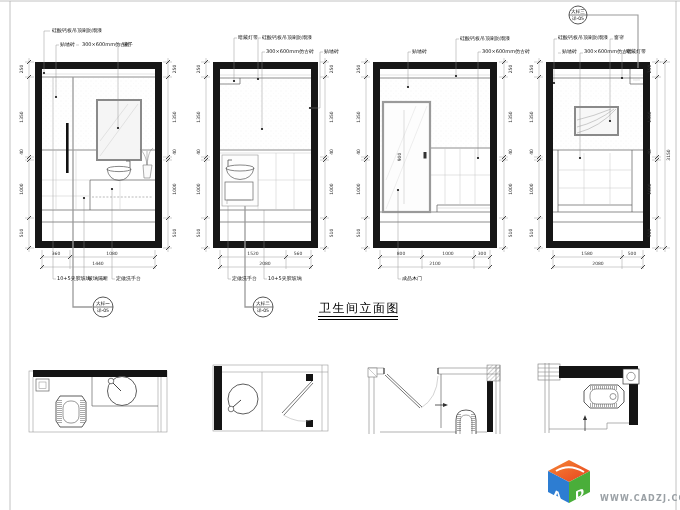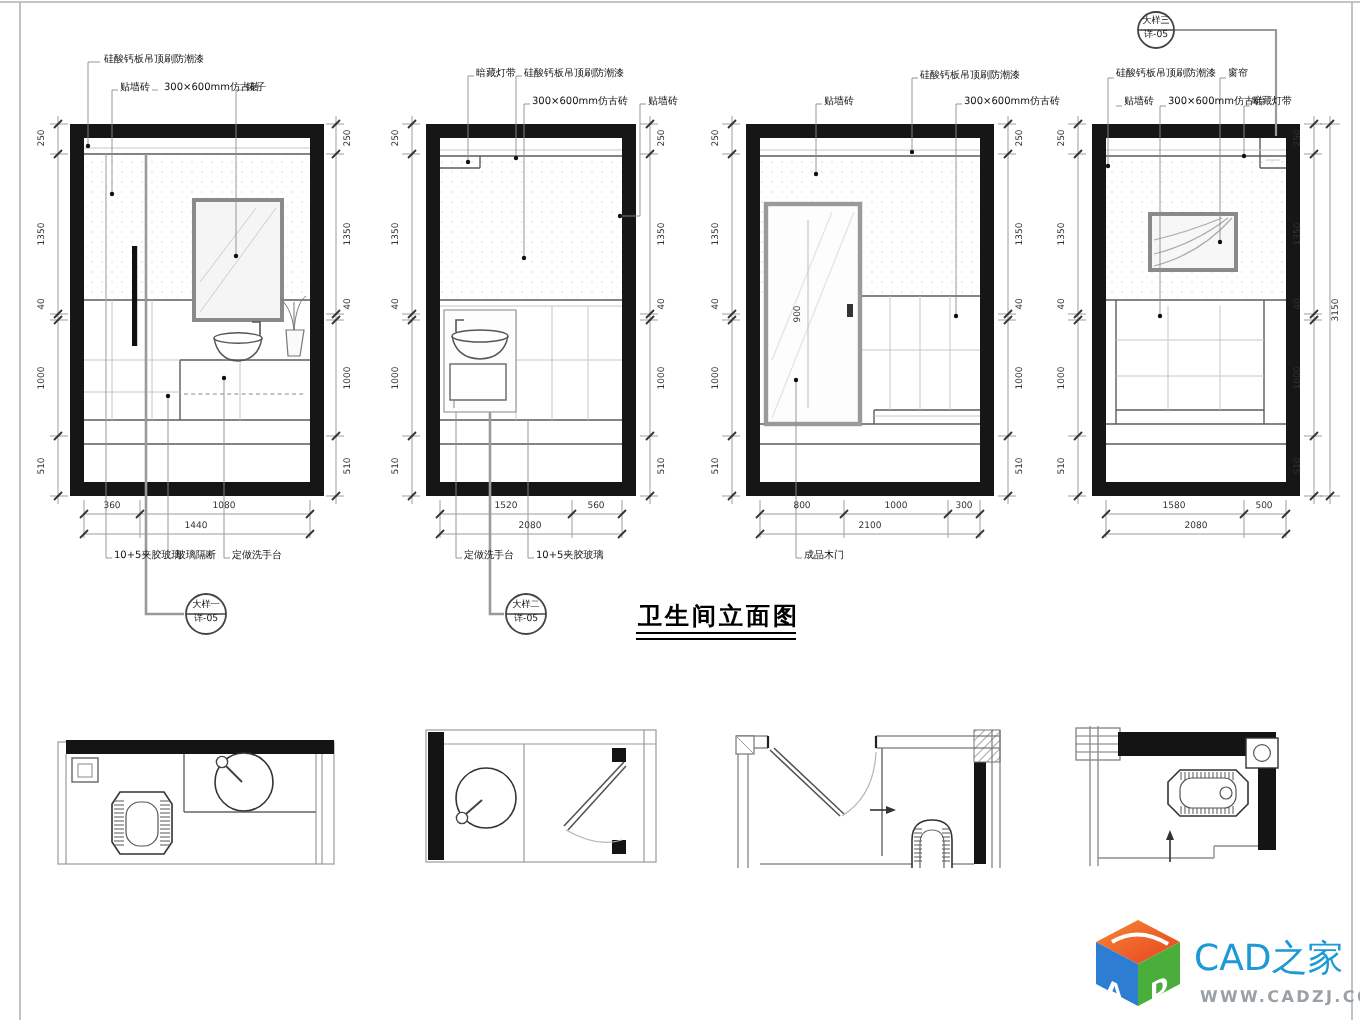--- a/index.html
+++ b/index.html
@@ -6,21 +6,21 @@
   .canvas{position:relative;width:680px;height:510px;background:#ffffff;overflow:hidden;
           font-family:"DejaVu Sans",sans-serif;}
   svg.layer{position:absolute;left:0;top:0;}
   .ann{position:absolute;font-size:5px;line-height:5px;color:#111;white-space:nowrap;}
   .dim{position:absolute;font-size:4.5px;line-height:4.5px;color:#333;white-space:nowrap;
        transform:translate(-50%,-50%);}
   .dimv{transform:translate(-50%,-50%) rotate(-90deg);}
   .bub{position:absolute;font-size:4.6px;line-height:4.6px;color:#111;white-space:nowrap;
        transform:translate(-50%,-50%);}
   .title{position:absolute;left:319px;top:300px;font-size:12px;color:#000;
-         letter-spacing:1.5px;font-weight:bold;}
+         letter-spacing:1.5px;font-weight:normal;}
   .uline{position:absolute;background:#000;}
   .brand{position:absolute;left:597px;top:470px;font-size:18px;color:#1d9ad6;line-height:20px;}
   .brandurl{position:absolute;left:600px;top:494px;font-size:8px;color:#9aa0a5;
             letter-spacing:1.2px;font-weight:bold;}
 </style>
 </head>
 <body>
 
 <div class="canvas">
 
@@ -375,16 +375,15 @@
 <div class="dim dimv" style="left:650px;top:69px;">250</div>
 <div class="dim dimv" style="left:650px;top:117px;">1350</div>
 <div class="dim dimv" style="left:650px;top:152px;">40</div>
 <div class="dim dimv" style="left:650px;top:189px;">1000</div>
 <div class="dim dimv" style="left:650px;top:233px;">510</div>
 <div class="dim dimv" style="left:669px;top:155px;">3150</div>
 <div class="dim" style="left:587px;top:254px;">1580</div>
 <div class="dim" style="left:632px;top:254px;">500</div>
 <div class="dim" style="left:598px;top:264px;">2080</div>
 
-<div class="brand">CAD之家</div>
 <div class="brandurl">WWW.CADZJ.COM</div>
 
 </div>
 
 </body></html>

